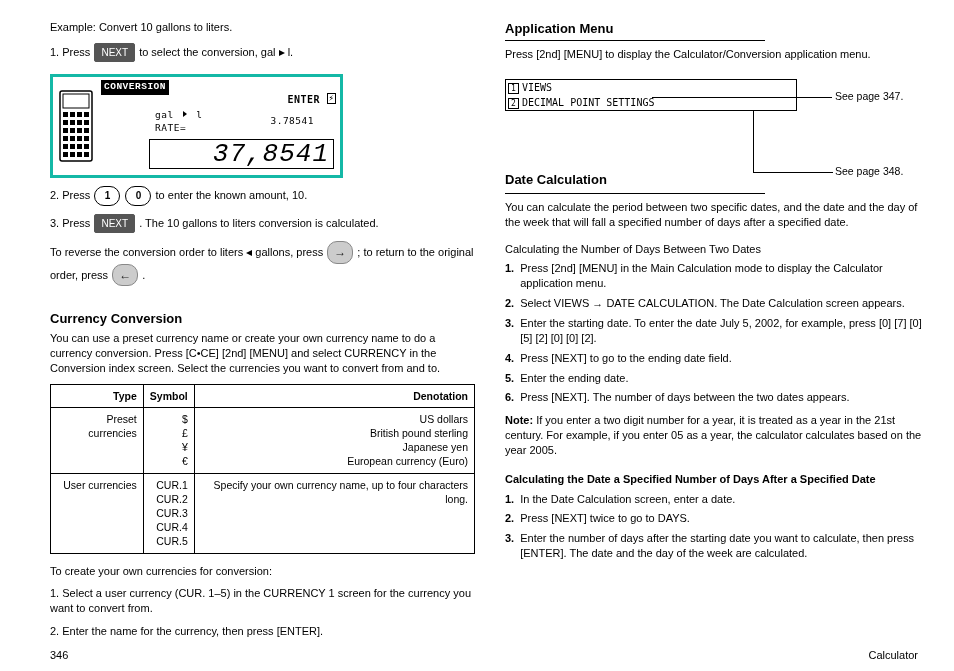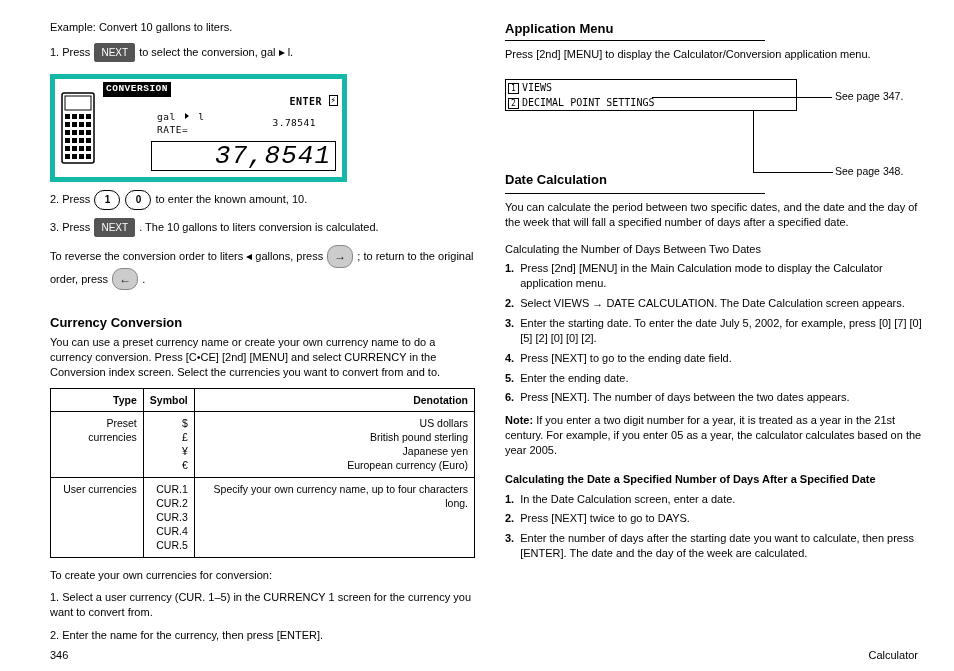--- a/index.html
+++ b/index.html
@@ -1,18 +1,18 @@
 <!DOCTYPE html>
 <html><head>
 <meta charset="utf-8">
 <style>
 body{margin:0;width:954px;height:671px;font-family:"Helvetica Neue",Helvetica,Arial,sans-serif;font-size:11px;line-height:1.35;color:#000;position:relative;background:#fff}
 .page{padding:20px 24px 0 50px;display:flex;gap:30px}
 .col{flex:1;min-width:0}
-.lcd{border:5px solid #14b8a6;width:287px;height:98px;position:relative;background:#fff;margin-top:12px;display:flex;font-family:"Lucida Console",Monaco,monospace}
+.lcd{border:3px solid #14b8a6;width:287px;height:98px;position:relative;background:#fff;margin-top:12px;display:flex;font-family:"Lucida Console",Monaco,monospace}
 .calc-icon{width:46px;display:flex;align-items:center;justify-content:center}
 .calc-icon svg{width:34px;height:72px}
 .lcd-main{flex:1;padding:2px 4px 2px 2px;position:relative}
 .lcd-title{font-family:"Courier New",monospace;font-weight:bold;font-size:9.5px;letter-spacing:.5px;display:inline-block;background:#000;color:#fff;padding:1px 3px}
 .lcd-vol{position:absolute;top:16px;right:20px;font-size:10px;font-weight:bold;letter-spacing:.5px}
 .lcd-batt{position:absolute;top:16px;right:4px;font-family:monospace;font-size:9px;border:1px solid #000;padding:0 1px;line-height:1}
 .lcd-rate{position:absolute;top:32px;left:56px;font-size:9.5px;letter-spacing:.5px}
 .lcd-rate .arr{display:inline-block;width:0;height:0;border-left:4px solid #000;border-top:3px solid transparent;border-bottom:3px solid transparent;margin:0 3px;vertical-align:1px}
 .lcd-rate-val{position:absolute;top:38px;right:26px;font-size:9.5px;letter-spacing:.5px}
 .lcd-entry{position:absolute;bottom:6px;left:50px;right:6px;border:1px solid #000;height:28px;display:flex;align-items:center;justify-content:flex-end;padding:0 4px;font-family:Liberation Mono, monospace;font-size:26px;font-style:italic;font-weight:300;letter-spacing:1px}

